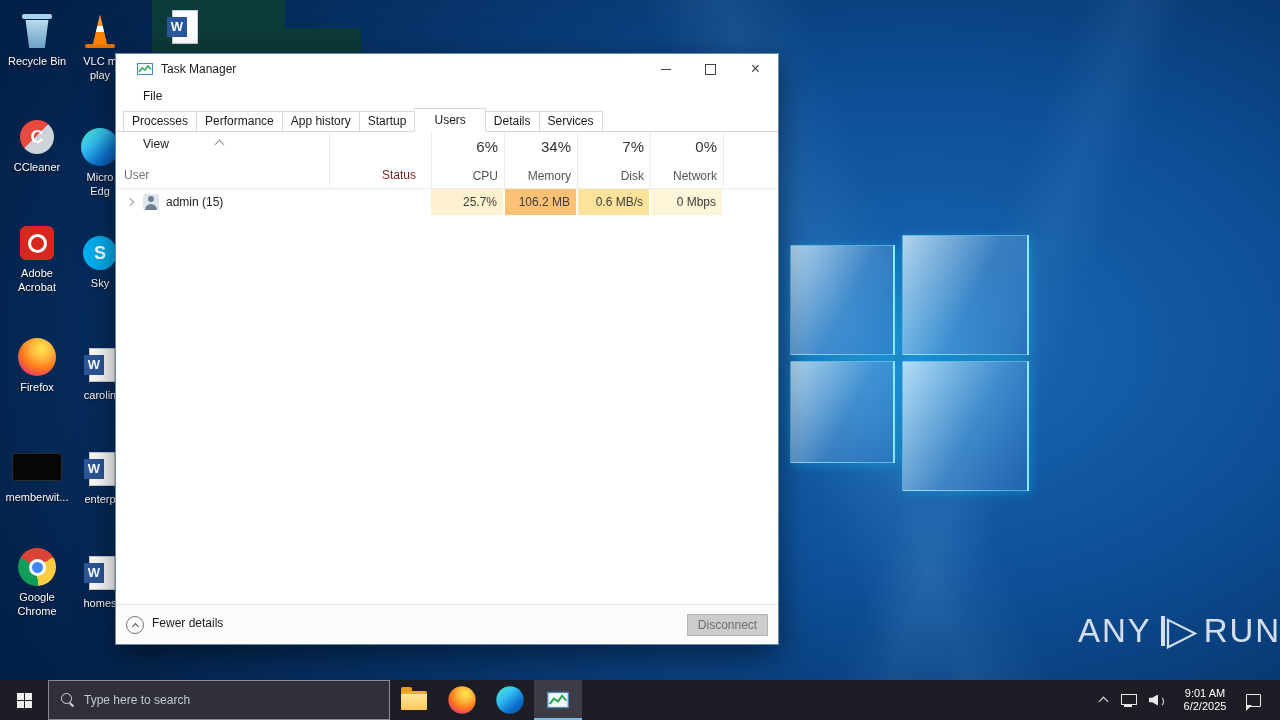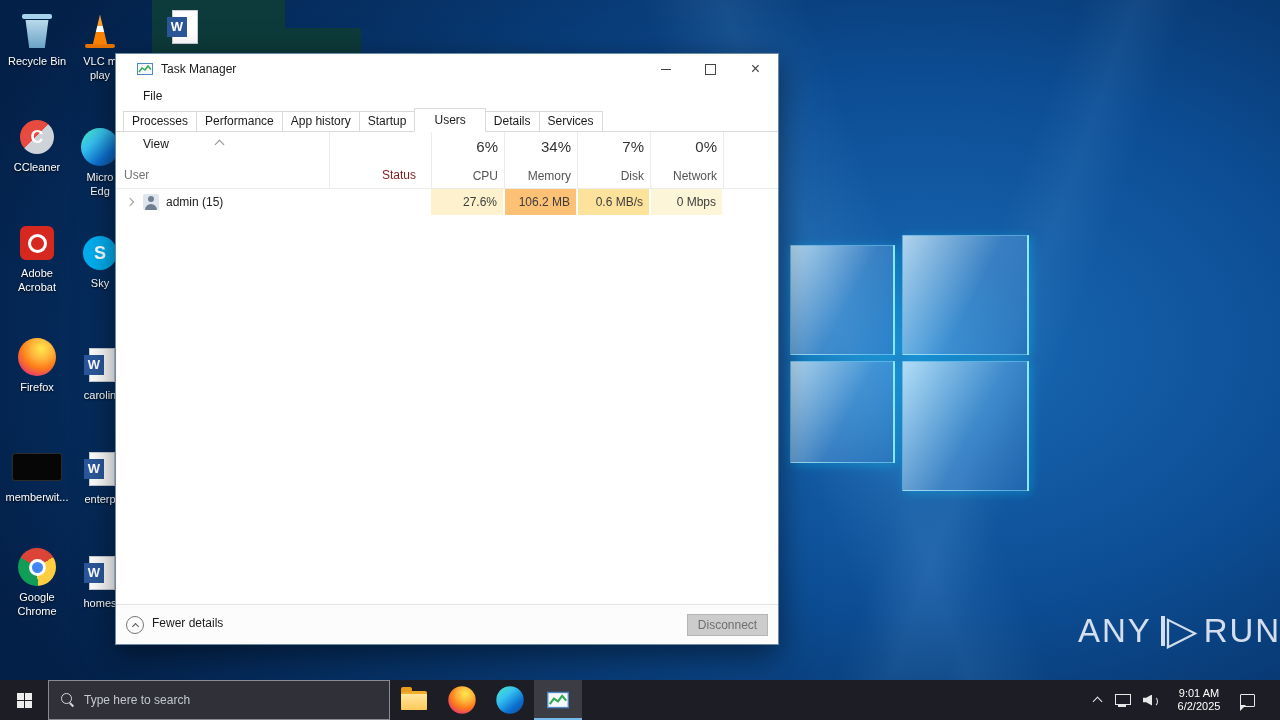--- a/index.html
+++ b/index.html
@@ -164,21 +164,21 @@
   .tb-app.active { background:rgba(255,255,255,0.14); }
   .tb-app.active::after { content:""; position:absolute; left:0; right:0; bottom:0; height:2px; background:#76b9ed; }
   .mini { transform:scale(0.72); }
   .ic-folder { position:relative; width:26px; height:19px;
     background:linear-gradient(#f2ae2e,#e79d1e); border-radius:2px; }
   .ic-folder::before { content:""; position:absolute; top:-4px; left:0; width:11px; height:5px;
     background:#e79d1e; border-radius:2px 2px 0 0; }
   .ic-folder::after { content:""; position:absolute; left:0; top:3px; right:0; bottom:0;
     background:linear-gradient(#ffe79e,#fcc95a); border-radius:1px; }
   .tb-spacer { flex:1; }
-  .tray { display:flex; align-items:center; gap:13px; padding-right:6px; }
+  .tray { display:flex; align-items:center; gap:13px; padding-right:0; }
   .chev-up { width:7px; height:7px; border-top:1.5px solid #e8e8e8; border-right:1.5px solid #e8e8e8;
     transform:rotate(-45deg); margin-top:3px; }
   .net-glyph { position:relative; width:16px; height:13px; }
   .net-glyph::before { content:""; position:absolute; left:1px; top:0; width:14px; height:9px; border:1.3px solid #e8e8e8; }
   .net-glyph::after { content:""; position:absolute; left:4px; bottom:0; width:8px; height:1.5px; background:#e8e8e8; }
   .vol-glyph { position:relative; width:15px; height:13px; }
   .vol-glyph::before { content:""; position:absolute; left:0; top:1px; width:9px; height:11px;
     background:#e8e8e8; clip-path:polygon(0 30%, 35% 30%, 100% 0, 100% 100%, 35% 70%, 0 70%); }
   .vol-glyph::after { content:""; position:absolute; right:0; top:2px; width:9px; height:9px;
     border:1.5px solid transparent; border-right-color:#e8e8e8; border-radius:50%; }
@@ -356,21 +356,21 @@
       <span class="stat" style="left:534px">
         <span class="v">0%</span>
         <span class="l">Network</span>
       </span>
     </div>
 
     <div class="tm-row">
       <span class="row-chev"></span>
       <span class="ic-person"></span>
       <span class="row-name">admin (15)</span>
-      <span class="cell cpu" style="background-color: rgb(253, 242, 205);">27.6%</span>
+      <span class="cell cpu" style="background-color: rgb(253, 242, 205);">25.7%</span>
       <span class="cell mem" style="background-color: rgb(252, 193, 117);">106.2 MB</span>
       <span class="cell dsk" style="background-color: rgb(252, 226, 155);">0.6 MB/s</span>
       <span class="cell net" style="background-color: rgb(253, 245, 216);">0 Mbps</span>
     </div>
 
     <div class="tm-footer">
       <span class="fd">
         <span class="fd-circle">
             <span></span>
           </span>

